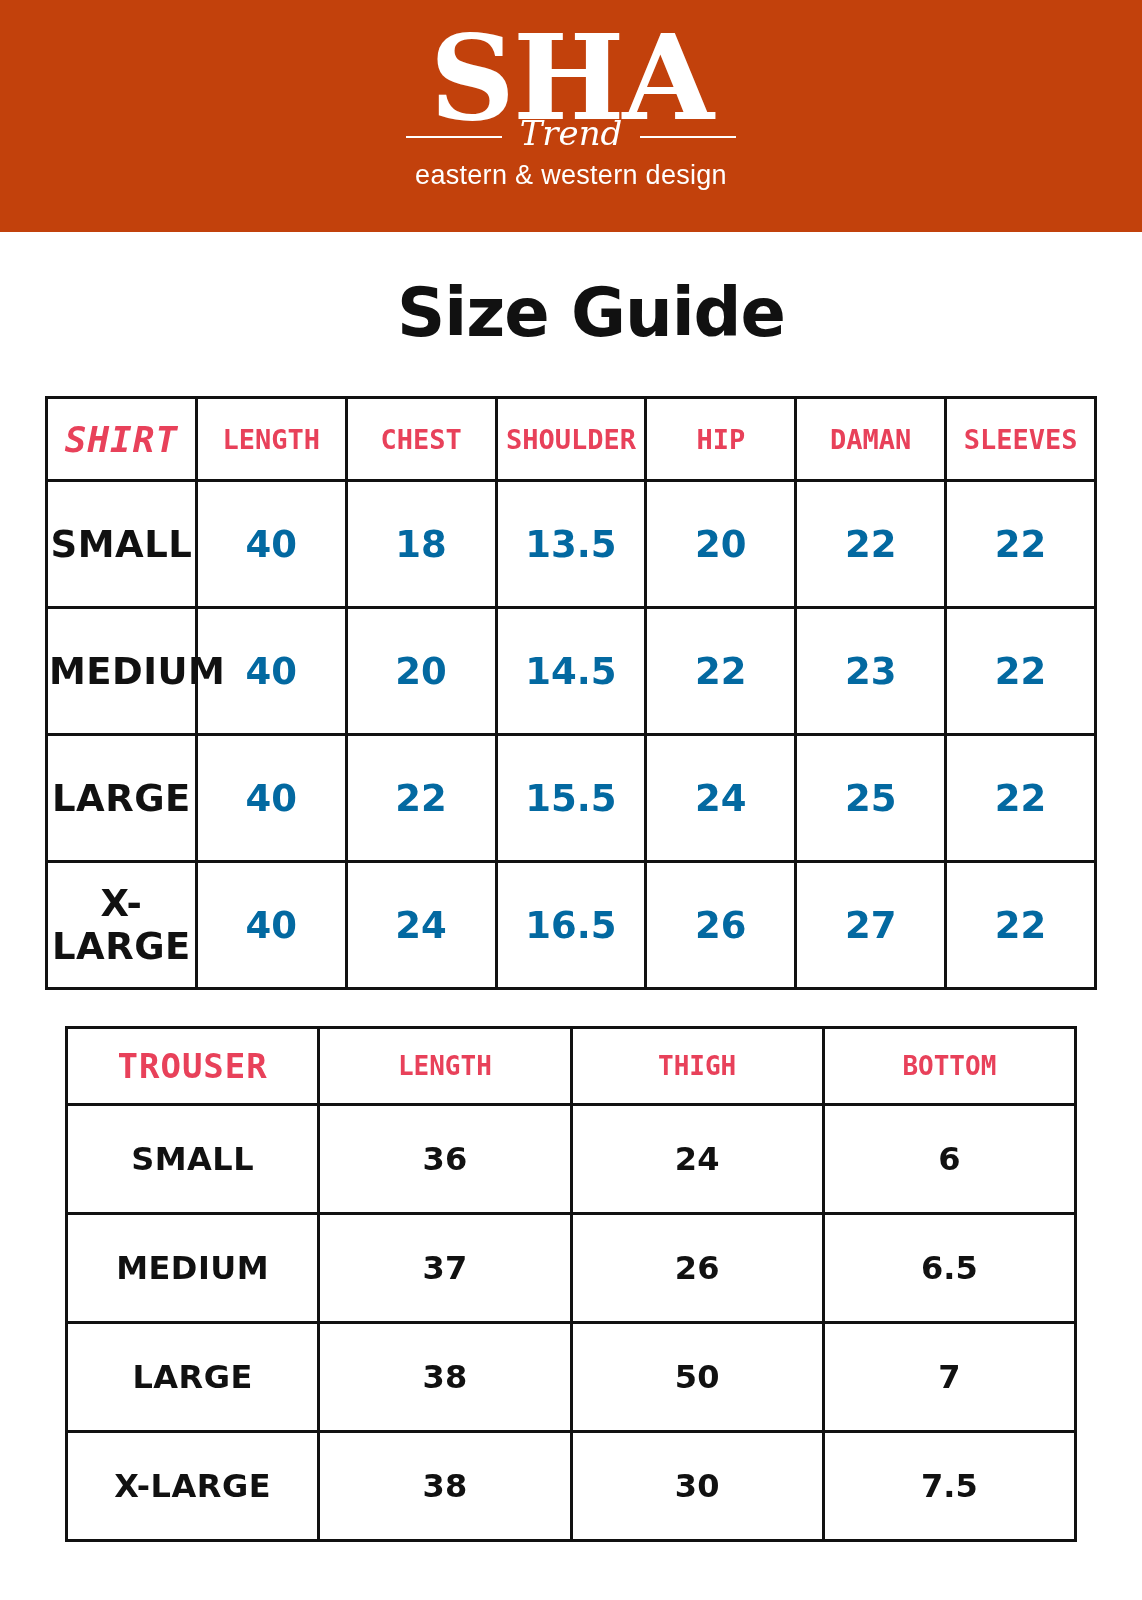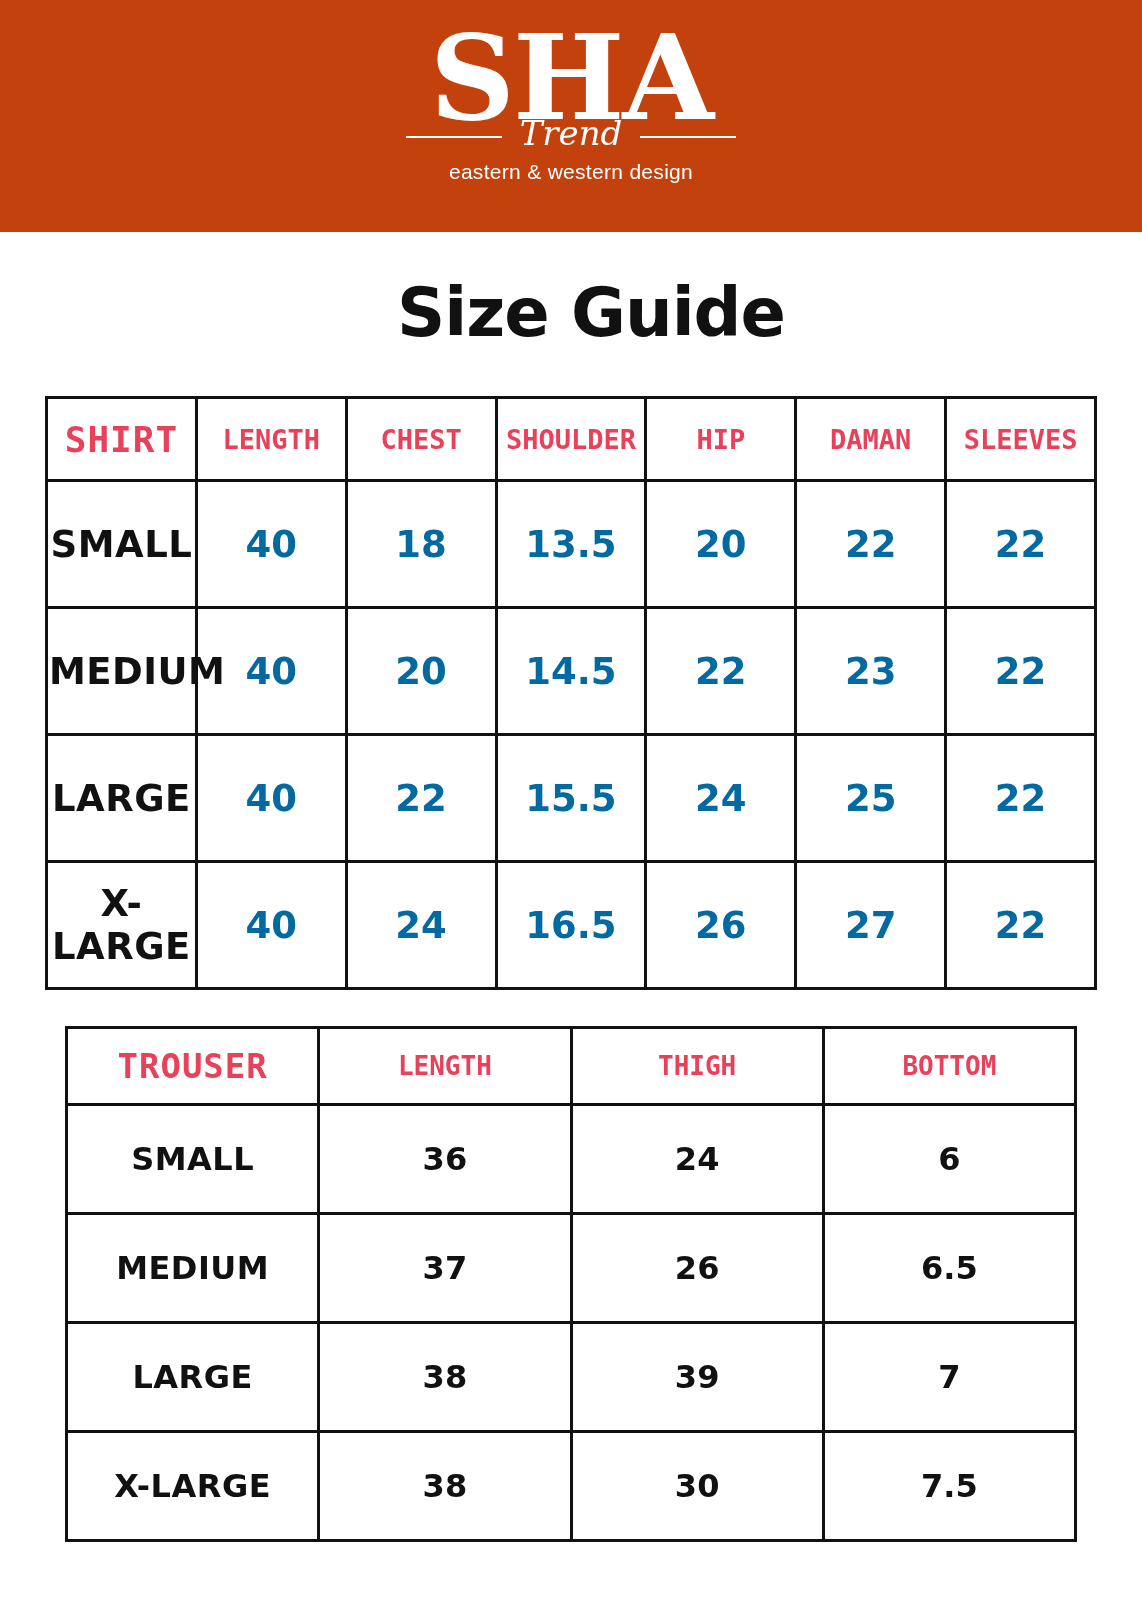--- a/index.html
+++ b/index.html
@@ -56,21 +56,21 @@
     font-family: "DejaVu Serif", serif;
     font-style: italic;
     font-size: 34px;
     color: #ffffff;
     padding: 0 10px;
     line-height: 1;
     transform: translateY(-4px);
   }
   .logo-tagline {
     font-family: "Liberation Sans", sans-serif;
-    font-size: 21px;
+    font-size: 27px;
     color: #ffffff;
     margin-top: 6px;
     letter-spacing: 0.3px;
   }
 
   
   .page-title {
     text-align: center;
     font-family: "DejaVu Sans", sans-serif;
     font-weight: bold;
@@ -112,20 +112,21 @@
     font-family: "DejaVu Sans Mono", monospace;
     letter-spacing: 0px;
   }
   .shirt-table .hdr-cell {
     height: 78px;
     font-size: 27px;
   }
   .shirt-table .hdr-cell.hdr-first {
     font-size: 36px;
     letter-spacing: 1px;
+    font-style: italic;
   }
   .trouser-table .hdr-cell {
     height: 72px;
     font-size: 26px;
   }
   .trouser-table .hdr-cell.hdr-first {
     font-size: 34px;
     letter-spacing: 1px;
   }
 
@@ -243,21 +244,21 @@
       </tr>
       <tr>
         <td class="size-cell">MEDIUM</td>
         <td class="val-cell">37</td>
         <td class="val-cell">26</td>
         <td class="val-cell">6.5</td>
       </tr>
       <tr>
         <td class="size-cell">LARGE</td>
         <td class="val-cell">38</td>
-        <td class="val-cell">39</td>
+        <td class="val-cell">50</td>
         <td class="val-cell">7</td>
       </tr>
       <tr>
         <td class="size-cell">X-LARGE</td>
         <td class="val-cell">38</td>
         <td class="val-cell">30</td>
         <td class="val-cell">7.5</td>
       </tr>
     </tbody>
   </table>

